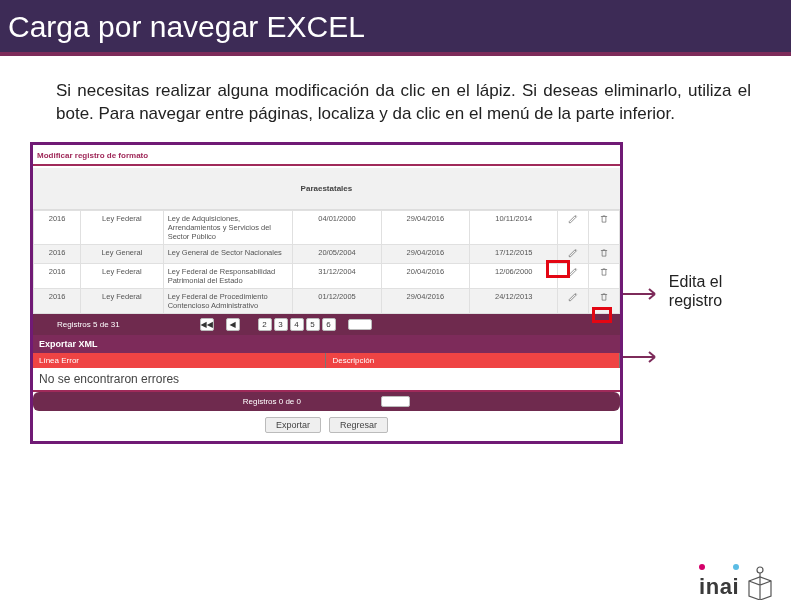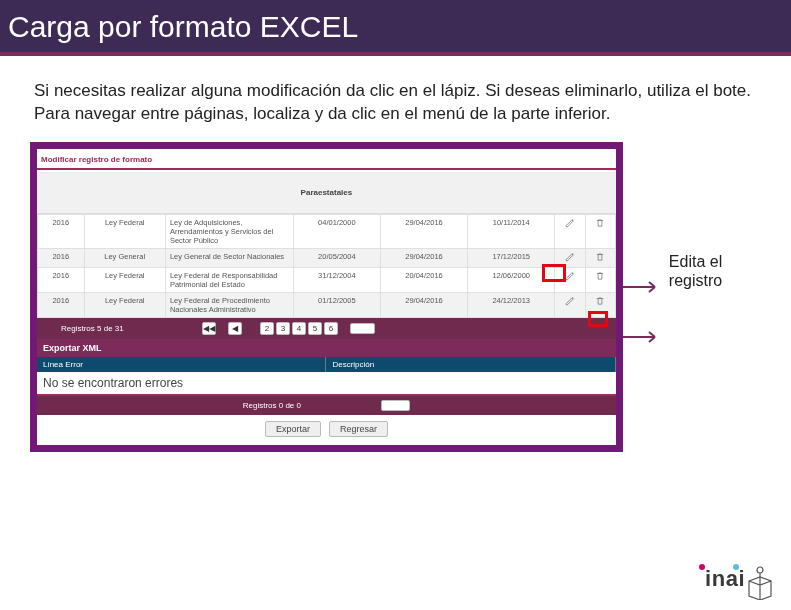--- a/index.html
+++ b/index.html
@@ -1,56 +1,56 @@
 <!DOCTYPE html>
 <html><head>
 <meta charset="utf-8">
 <style>
   * { box-sizing: border-box; margin: 0; padding: 0; }
   body { font-family: "Segoe UI", Arial, sans-serif; width: 791px; height: 610px; background: #fff; color: #222; position: relative; overflow: hidden; }
   .header { background: #3d2b56; border-bottom: 4px solid #7d2b5a; color: #fff; padding: 10px 8px 8px 8px; }
   .header h1 { font-size: 30px; font-weight: 400; color: #fff; }
-  .desc { padding: 24px 40px 16px 34px; font-size: 17px; line-height: 1.35; text-align: justify; }
+  .desc { padding: 24px 40px 16px 56px; font-size: 17px; line-height: 1.35; text-align: justify; }
   .screenshot-wrap { display: flex; align-items: flex-start; padding: 0 20px 0 30px; }
-  .screenshot { width: 600px; background: #fff; font-size: 8px; color: #444; border: 7px solid #701a75; position: relative; }
+  .screenshot { width: 600px; background: #fff; font-size: 8px; color: #444; border: 3px solid #701a75; position: relative; }
   .modif { color: #a02a5a; font-weight: bold; padding: 6px 0 4px 4px; border-bottom: 2px solid #a02a5a; margin-bottom: 2px; }
   .subh { text-align: center; background: #f1f1f1; border-bottom: 1px solid #ddd; font-weight: 600; padding: 16px 0; }
   table { width: 100%; border-collapse: collapse; table-layout: fixed; }
   td { border: 1px solid #e0e0e0; padding: 3px 4px; vertical-align: top; text-align: center; font-size: 7.5px; color: #555; }
   td.tleft { text-align: left; }
   .row-alt { background: #f2f2f2; }
   .icon-cell { width: 18px; }
   .pencil-icon svg, .trash-icon svg { width: 10px; height: 10px; }
   .barpag { background: #6f2a4e; color: #fff; font-size: 8px; padding: 4px 24px; display: flex; align-items: center; gap: 12px; }
   .barpag .pgnums { display: inline-flex; gap: 2px; margin-left: 6px; }
   .pgbtn { background: #fdfdfd; color: #333; border: 1px solid #bbb; border-radius: 2px; width: 14px; height: 13px; line-height: 11px; font-size: 8px; text-align: center; display: inline-block; }
   .sel { background: #fff; border: 1px solid #bbb; border-radius: 2px; font-size: 8px; padding: 0 6px; display: inline-flex; align-items: center; gap: 3px; }
   .errbar { background: #7d2b5a; color: #fff; font-weight: bold; padding: 4px 6px; font-size: 9px; }
-  .errcols { background: #0c4a6e; color: #fff; display: flex; font-size: 8px; }
+  .errcols { background: #ef4444; color: #fff; display: flex; font-size: 8px; }
   .errcols div { flex: 1; padding: 3px 6px; border-right: 1px solid #777; }
   .noerrors { padding: 4px 6px; font-size: 12px; border-bottom: 2px solid #a02a5a; }
-  .pag2 { background: #6f2a4e; color: #fff; display: flex; justify-content: center; align-items: center; gap: 80px; padding: 4px 0; font-size: 8px; }
+  .pag2 { background: #6f2a4e; color: #fff; display: flex; justify-content: center; align-items: center; gap: 80px; padding: 4px 0; font-size: 8px; border-radius: 6px; }
   .btnrow { display: flex; justify-content: center; gap: 8px; padding: 6px 0 8px 0; }
   .sbtn { background: #efefef; border: 1px solid #bbb; border-radius: 2px; padding: 2px 10px; font-size: 9px; }
   .red-box { border: 3px solid #e30613; position: absolute; }
   .red-box.edit { width: 24px; height: 18px; }
   .red-box.del { width: 20px; height: 16px; }
   .callouts { width: 150px; padding-top: 110px; font-size: 16px; line-height: 1.2; color: #222; }
-  .callout { display: flex; align-items: flex-end; margin-bottom: 38px; }
+  .callout { display: flex; align-items: center; margin-bottom: 38px; margin-top: 20px; }
   .arrow { width: 40px; height: 12px; margin-right: 6px; flex: 0 0 40px; }
   .arrow svg { width: 40px; height: 12px; }
-  .logo { position: absolute; bottom: 10px; right: 16px; display: flex; align-items: flex-start; gap: 0; }
+  .logo { position: absolute; bottom: 10px; right: 16px; display: flex; align-items: flex-end; gap: 6px; }
   .logo-text { font-size: 22px; font-weight: 600; color: #3a3a3a; letter-spacing: 0.5px; }
   .logo-dot { width: 6px; height: 6px; border-radius: 50%; display: inline-block; }
 </style>
 </head>
 <body>
 
 <div class="header">
-  <h1>Carga por formato EXCEL</h1>
+  <h1>Carga por navegar EXCEL</h1>
 </div>
 
 <div class="desc">Si necesitas realizar alguna modificación da clic en el lápiz. Si deseas eliminarlo, utiliza el bote. Para navegar entre páginas, localiza y da clic en el menú de la parte inferior.</div>
 
 <div class="screenshot-wrap">
   <div class="screenshot">
 
     <div class="modif">Modificar registro de formato</div>
     <div class="subh">Paraestatales</div>
 
@@ -104,21 +104,21 @@
             <td class="icon-cell"><span class="pencil-icon"><svg viewBox="0 0 16 16">
                   <path d="M2 14 L4 14 L13 5 L11 3 L2 12 Z M12 2 L14 4" stroke="#555" stroke-width="1" fill="none"></path>
                 </svg></span></td>
             <td class="icon-cell"><span class="trash-icon"><svg viewBox="0 0 16 16">
                   <path d="M3 4 H13 M5 4 V13 H11 V4 M6 3 H10" stroke="#555" stroke-width="1" fill="none"></path>
                 </svg></span></td>
           </tr>
           <tr class="row-alt">
             <td>2016</td>
             <td>Ley Federal</td>
-            <td class="tleft">Ley Federal de Procedimiento Nacionales Administrativo</td>
+            <td class="tleft">Ley Federal de Procedimiento Contencioso Administrativo</td>
             <td>01/12/2005</td>
             <td>29/04/2016</td>
             <td>24/12/2013</td>
             <td class="icon-cell"><span class="pencil-icon"><svg viewBox="0 0 16 16">
                   <path d="M2 14 L4 14 L13 5 L11 3 L2 12 Z M12 2 L14 4" stroke="#555" stroke-width="1" fill="none"></path>
                 </svg></span></td>
             <td class="icon-cell"><span class="trash-icon"><svg viewBox="0 0 16 16">
                   <path d="M3 4 H13 M5 4 V13 H11 V4 M6 3 H10" stroke="#555" stroke-width="1" fill="none"></path>
                 </svg></span></td>
           </tr>

